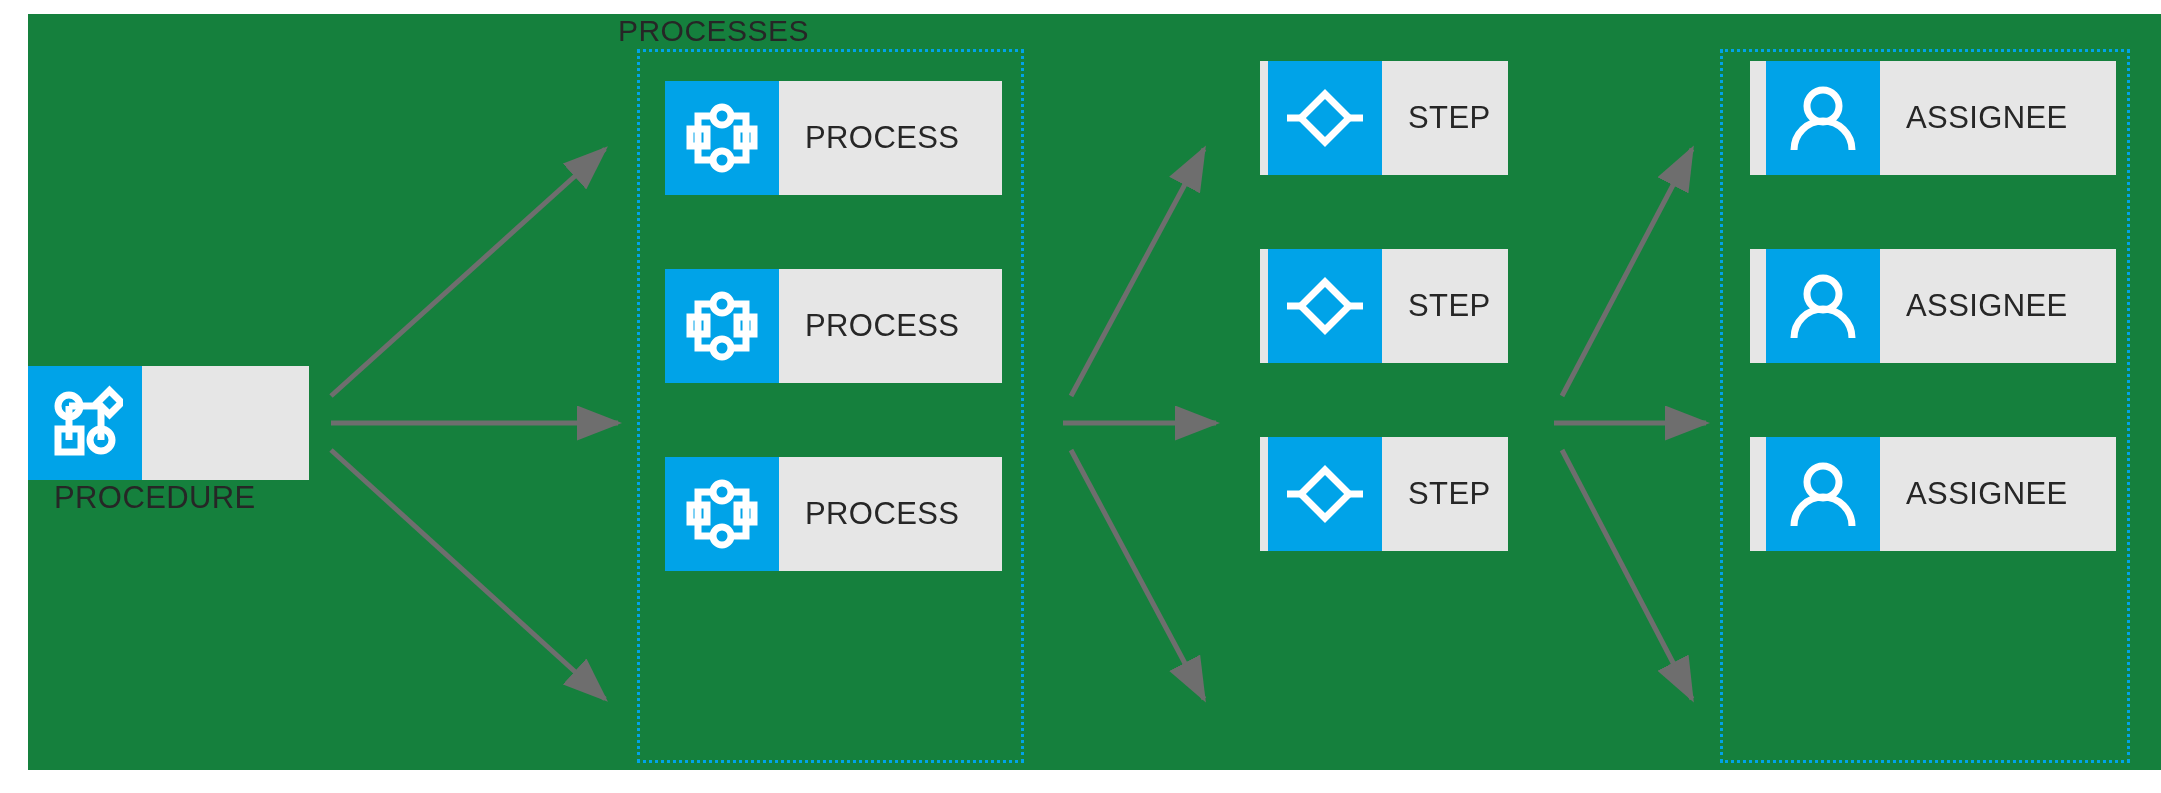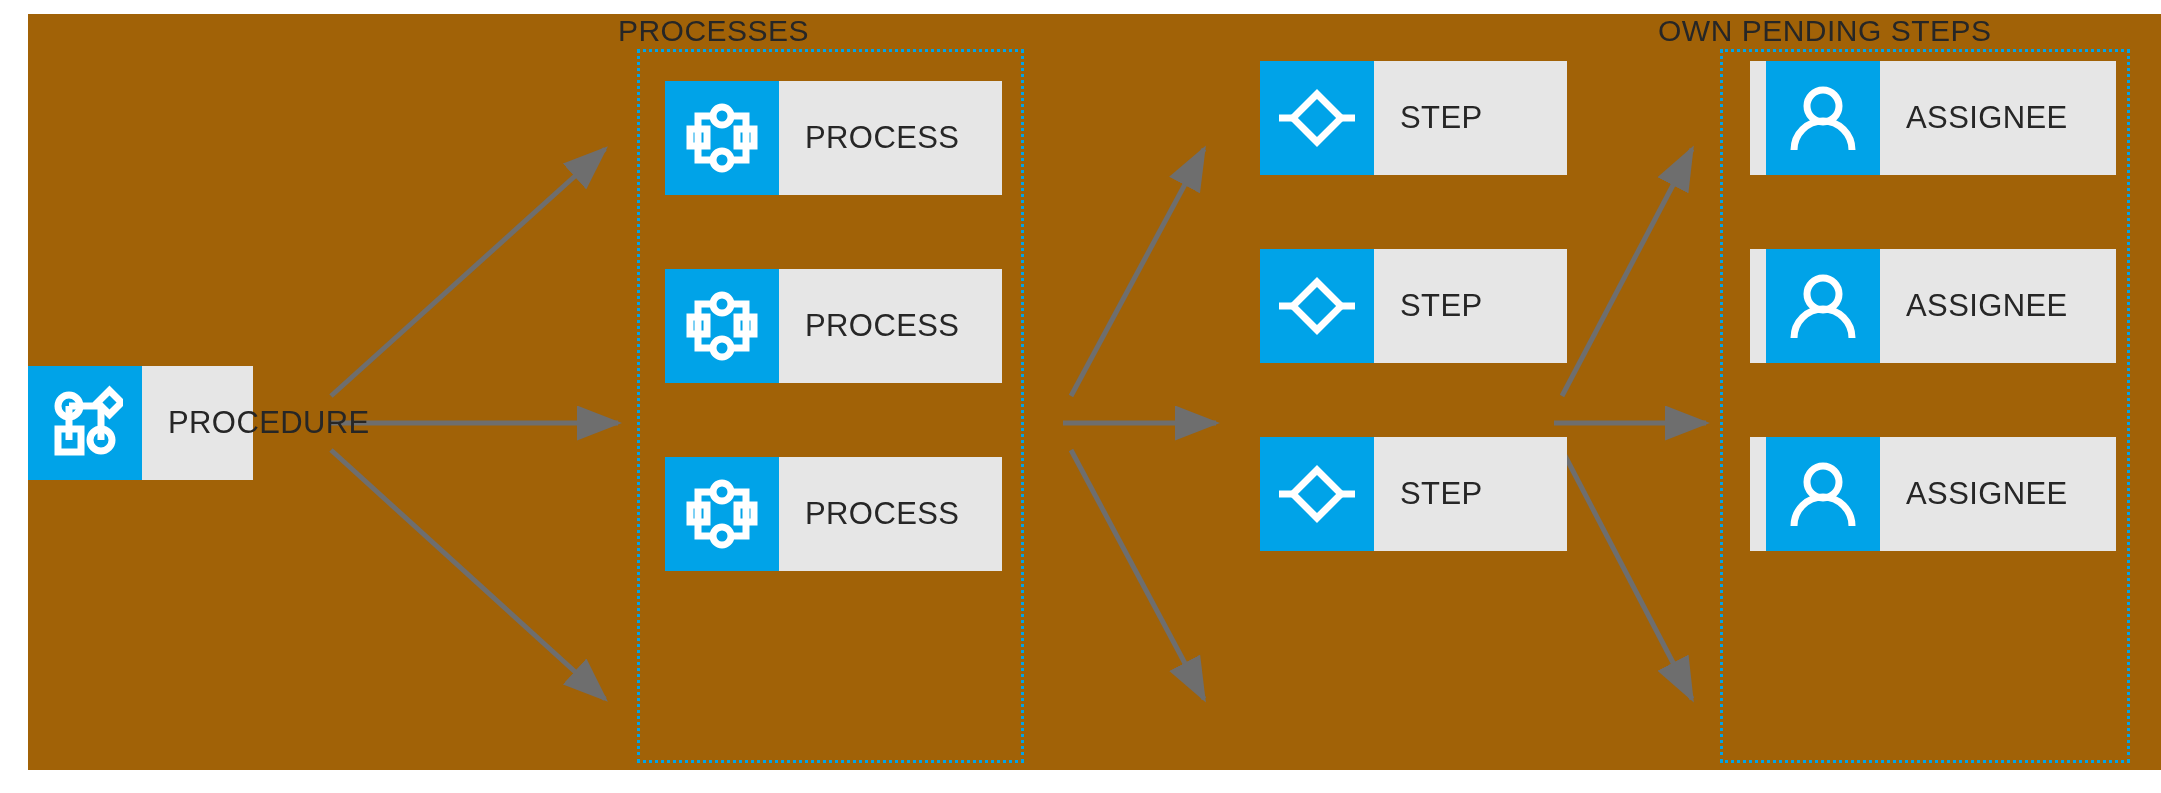--- a/index.html
+++ b/index.html
@@ -13,21 +13,21 @@
     font-family: "Liberation Sans", sans-serif;
     overflow: hidden;
   }
 
   #canvas {
     position: absolute;
     left: 28px;
     top: 14px;
     width: 2133px;
     height: 756px;
-    background: #a16207;
+    background: #15803d;
     overflow: hidden;
   }
 
   
   .group-header {
     position: absolute;
     color: #262626;
     font-size: 30px;
     letter-spacing: 0.5px;
     font-weight: 400;
@@ -70,24 +70,24 @@
     display: flex;
     align-items: center;
     padding-left: 26px;
     color: #262626;
     font-size: 31px;
     letter-spacing: 0.4px;
     white-space: nowrap;
   }
 
   
-  #card-procedure { left: 0px;    top: 352px; width: 225px; }
+  #card-procedure { left: 0px;    top: 352px; width: 281px; flex-direction: column; }
 
   .col-process  { left: 637px;  width: 337px; margin-top: 20px; }
-  .col-step     { left: 1232px; width: 307px; }
+  .col-step     { left: 1232px; width: 240px; padding-left: 8px; }
   .col-assignee { left: 1722px; width: 350px; padding-left: 16px; }
 
   .row-top { top: 47px; }
   .row-mid { top: 235px; }
   .row-bot: {}
   .row-bottom { top: 423px; }
 
   
   .arrow-layer {
     position: absolute;
@@ -96,21 +96,20 @@
     pointer-events: none;
   }
 </style>
 </head>
 <body>
 
 <div id="canvas">
 
   <div class="group-header" id="hdr-processes">PROCESSES</div>
 
-  <div class="group-header" id="hdr-pending">OWN PENDING STEPS</div>
 
   <div class="group-frame" id="frame-processes"></div>
   <div class="group-frame" id="frame-pending"></div>
 
   <svg class="arrow-layer" viewBox="0 0 2133 756" width="2133" height="756">
     <defs>
       <marker id="ah" markerWidth="9" markerHeight="7" refX="8.2" refY="3.5" orient="auto" markerUnits="strokeWidth">
         <path d="M0,0 L9,3.5 L0,7 Z" fill="#6e6e6e"></path>
       </marker>
     </defs>

